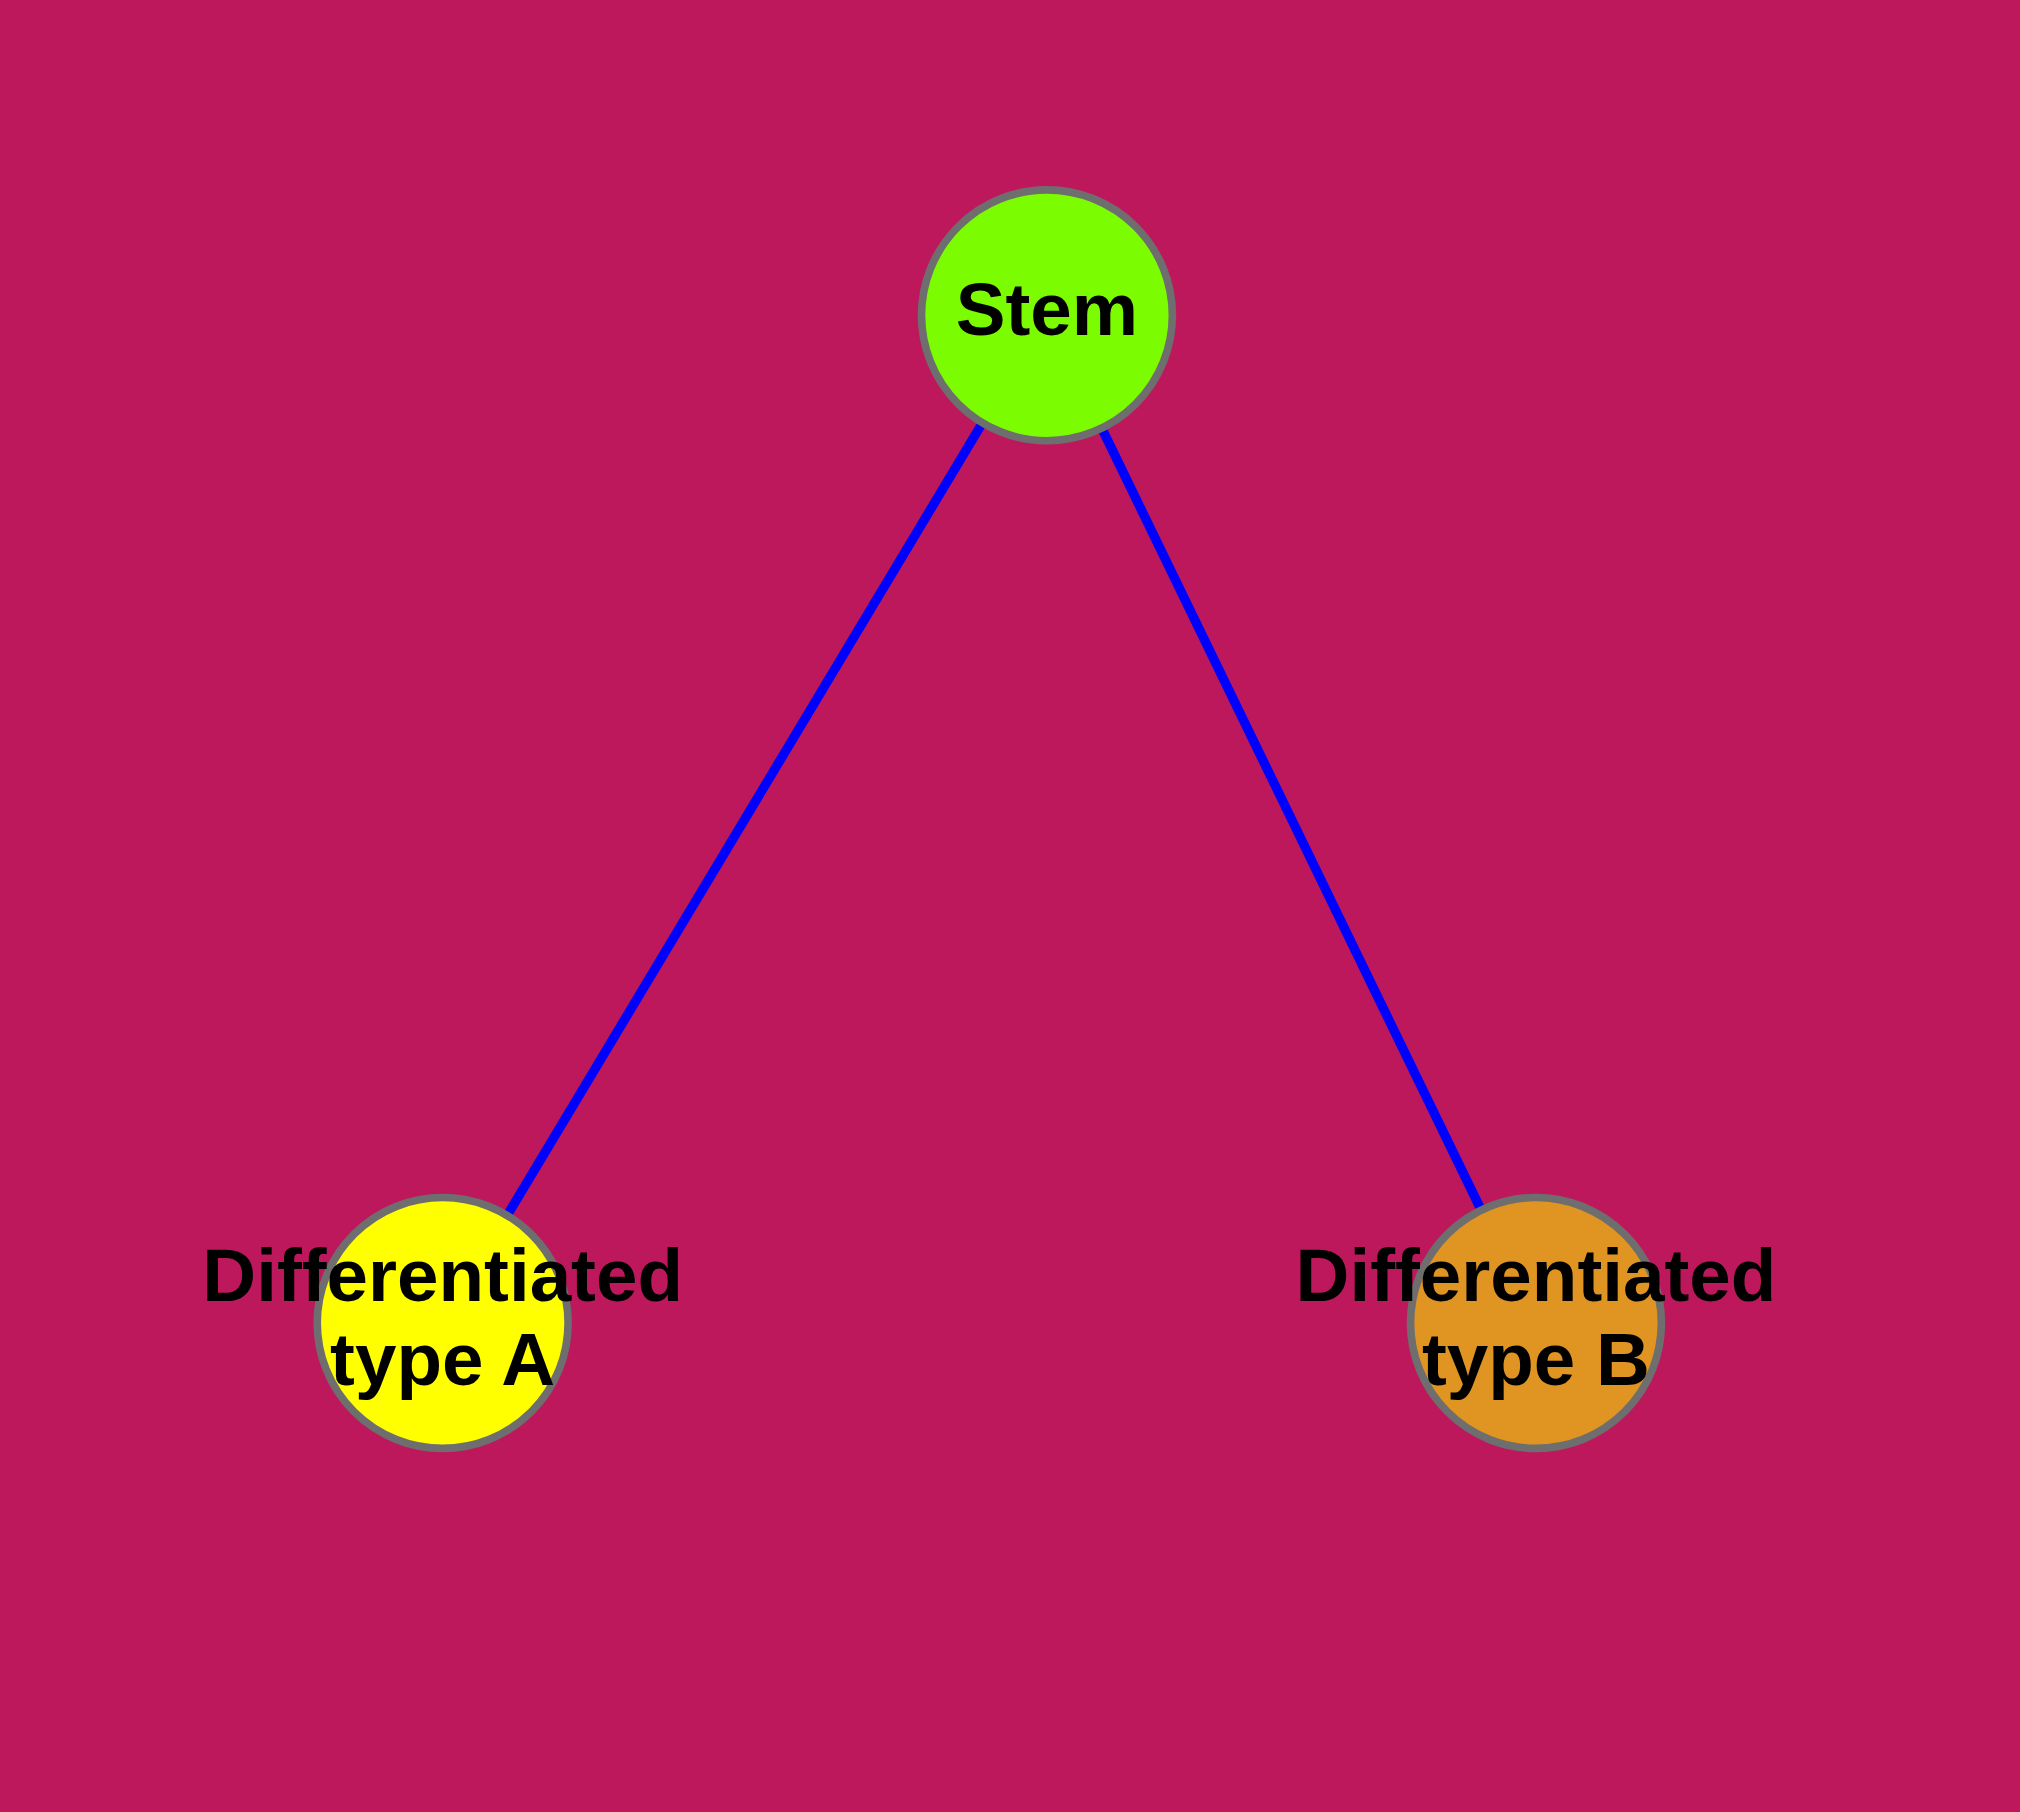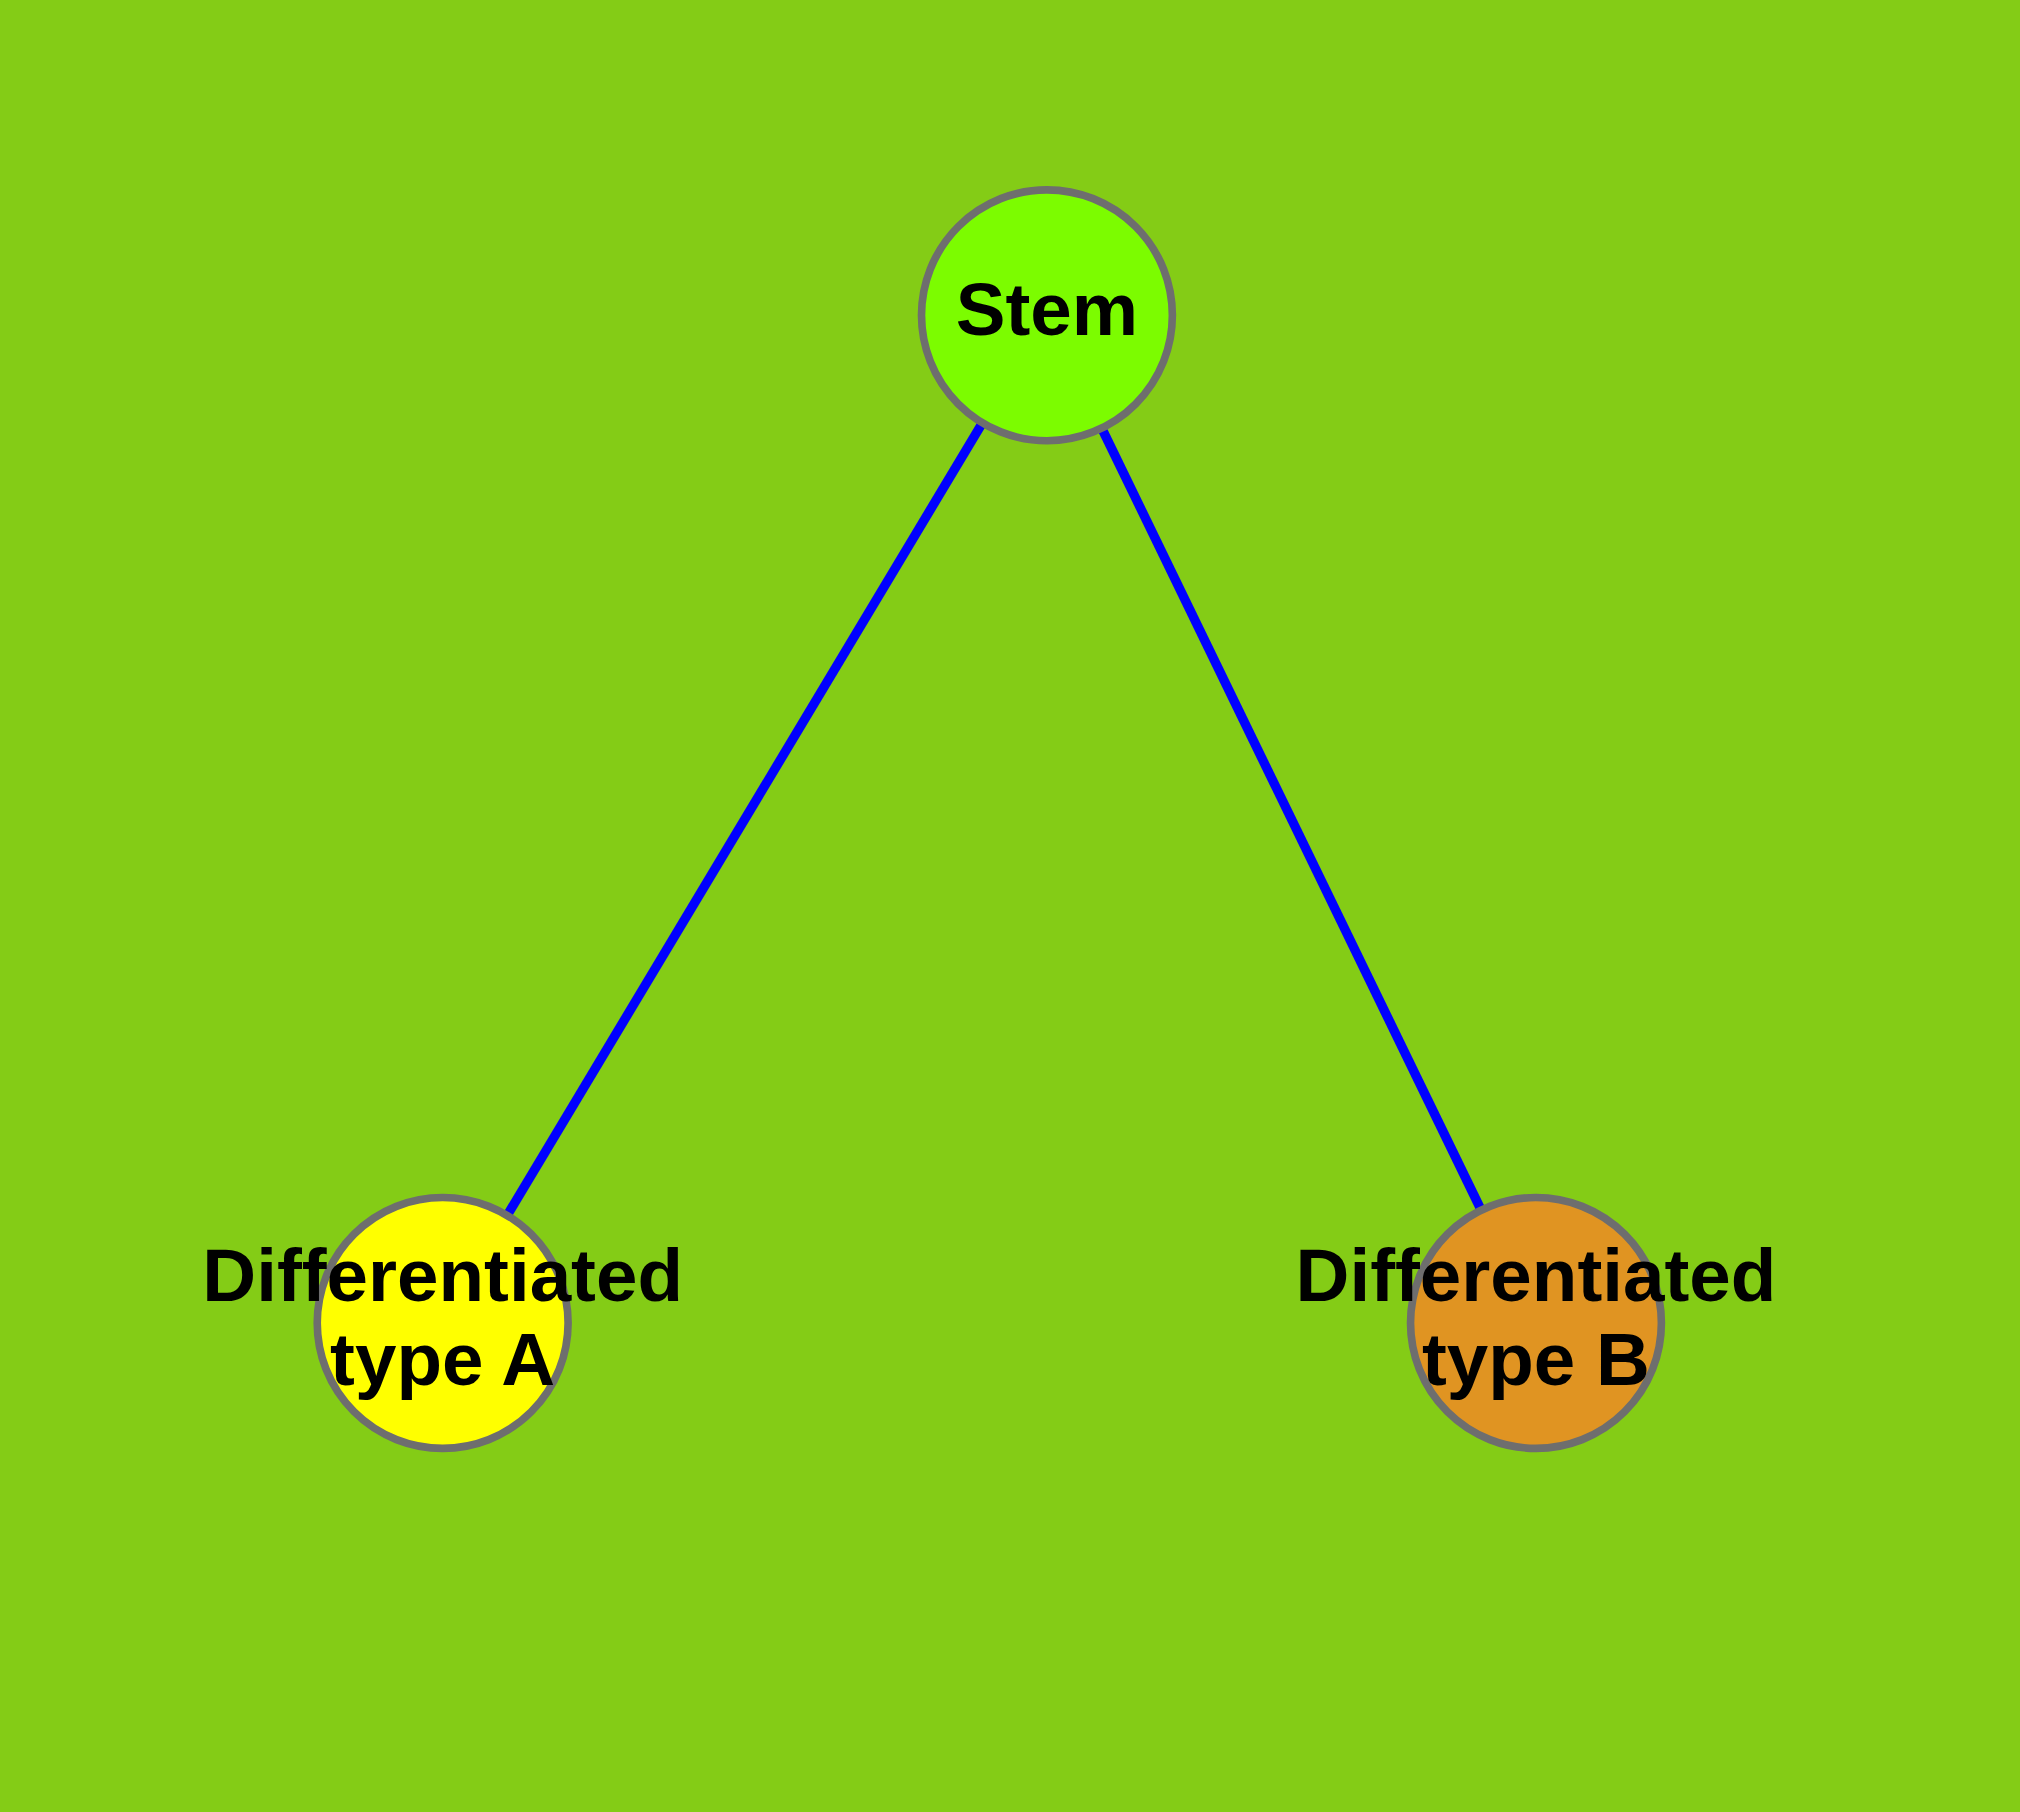--- a/index.html
+++ b/index.html
@@ -40,21 +40,21 @@
     fill: #000000;
     text-anchor: middle;
     dominant-baseline: middle;
     paint-order: normal;
   }
   .node-label tspan { dominant-baseline: middle; }
 </style>
 </head>
 <body>
 
-<div id="canvas" style="background: #84cc16;">
+<div id="canvas" style="background: #be185d;">
   <svg id="graph-svg" viewBox="0 0 2384 2138">
     <g id="edges-layer">
         <line class="edge-line" x1="1159.9145952779186" y1="497.21254728549064" x2="597.0854047220814" y2="1435.7874527145093" stroke="#0000ff" stroke-width="11"></line>
         <line class="edge-line" x1="1298.742005701665" y1="503.3505108826338" x2="1748.257994298335" y2="1429.649489117366" stroke="#0000ff" stroke-width="11"></line>
       </g>
     <g id="nodes-layer">
         <circle class="node-circle" cx="1235" cy="372" r="148" fill="#7cfc00" stroke="#6e6e6e" stroke-width="9"></circle>
         <circle class="node-circle" cx="522" cy="1561" r="148" fill="#ffff00" stroke="#6e6e6e" stroke-width="9"></circle>
         <circle class="node-circle" cx="1812" cy="1561" r="148" fill="#e09422" stroke="#6e6e6e" stroke-width="9"></circle>
       </g>

